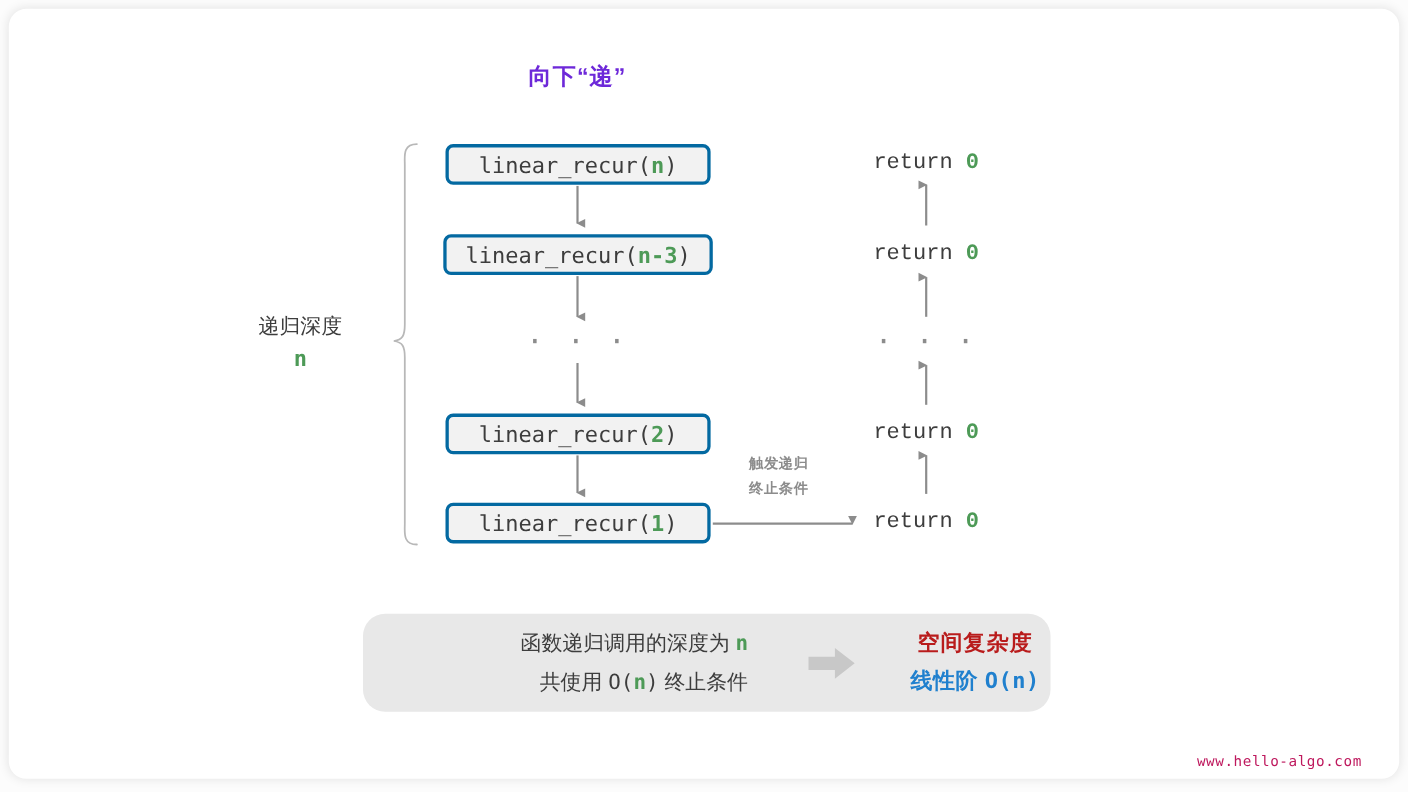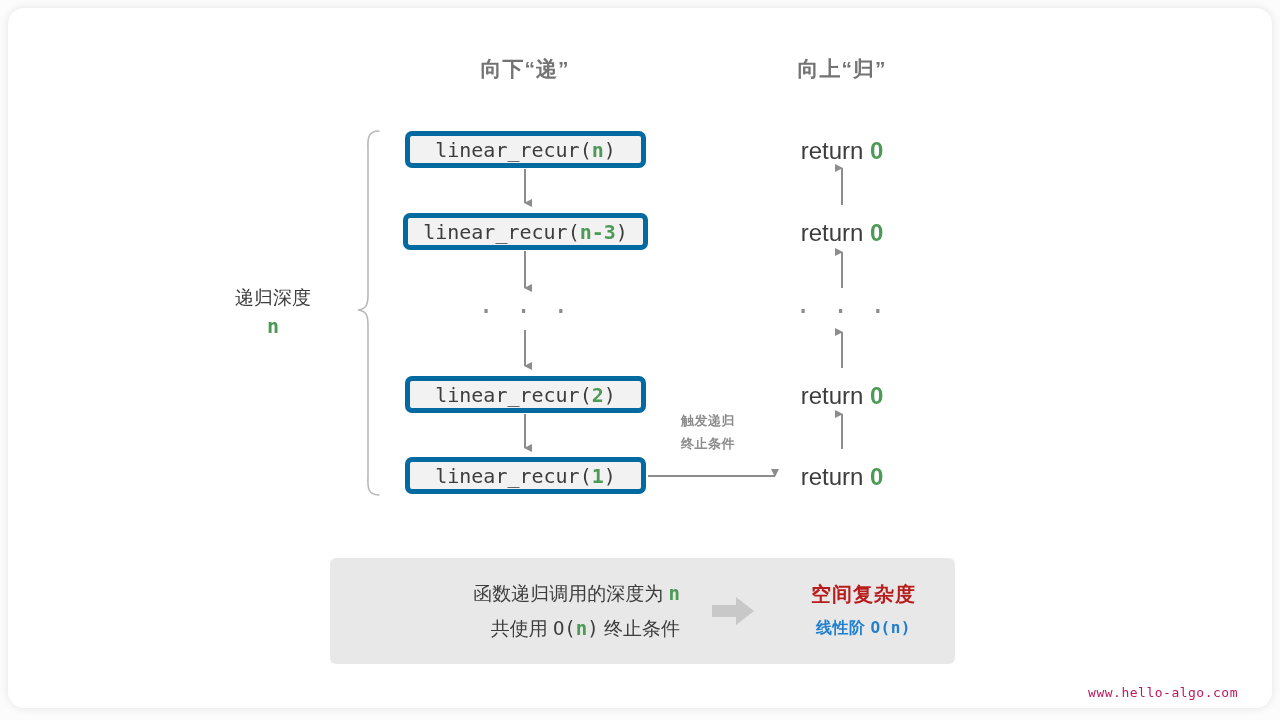--- a/index.html
+++ b/index.html
@@ -29,53 +29,53 @@
     border-radius: 16px;
     box-shadow: 0 0 10px rgba(0,0,0,0.10);
   }
 
   .abs { position: absolute; }
 
   
   .col-header {
     font-size: 21px;
     font-weight: bold;
-    color: #737373;
+    color: #6d28d9;
     letter-spacing: 1px;
     text-align: center;
     white-space: nowrap;
   }
 
   
   .frame-box {
     position: absolute;
     height: 37px;
     background: #f2f2f2;
-    border: 5px solid #0369a1;
+    border: 3px solid #0369a1;
     border-radius: 7px;
     display: flex;
     align-items: center;
     justify-content: center;
     box-sizing: border-box;
     font-family: "DejaVu Sans Mono", "Liberation Mono", monospace;
     font-size: 20px;
     color: #3d3d3d;
     white-space: nowrap;
     letter-spacing: 0px;
   }
   .frame-box .arg {
     color: #4d9a57;
     font-weight: bold;
   }
 
   
   .ret {
     position: absolute;
-    font-family: Liberation Sans, sans-serif;
-    font-size: 24px;
+    font-family: Liberation Mono, monospace;
+    font-size: 20px;
     color: #3d3d3d;
     white-space: nowrap;
     transform: translateX(-50%);
     text-align: center;
   }
   .ret .val {
     color: #4d9a57;
     font-weight: bold;
   }
 
@@ -119,26 +119,27 @@
     transform: translateX(-50%);
     letter-spacing: 0.5px;
   }
 
   
   .summary-box {
     position: absolute;
     left: 330px;
     top: 558px;
     width: 625px;
-    height: 106px;
+    height: 89px;
     background: #e8e8e8;
-    border-radius: 6px;
+    border-radius: 20px;
     display: flex;
     align-items: center;
     box-sizing: border-box;
+    gap: 23px;
   }
   .summary-left {
     flex: 0 0 auto;
     width: 350px;
     text-align: right;
     padding-right: 14px;
     color: #3d3d3d;
     font-size: 19px;
     line-height: 34px;
     white-space: nowrap;
@@ -169,21 +170,21 @@
   .summary-right .title {
     display: block;
     color: #b91c1c;
     font-size: 20px;
     font-weight: bold;
     letter-spacing: 1px;
   }
   .summary-right .order {
     display: block;
     color: #2080ce;
-    font-size: 16px;
+    font-size: 20px;
     font-weight: bold;
     letter-spacing: 0.5px;
   }
   .summary-right .order .mono {
     font-family: "DejaVu Sans Mono", "Liberation Mono", monospace;
   }
 
   
   .watermark {
     position: absolute;
@@ -247,21 +248,20 @@
       <line x1="842" y1="368" x2="842" y2="332" marker-end="url(#arrowUp)"></line>
       <line x1="842" y1="449" x2="842" y2="414" marker-end="url(#arrowUp)"></line>
     </g>
 
     <g stroke="#8c8c8c" stroke-width="2">
       <line x1="648" y1="476" x2="775" y2="476" marker-end="url(#arrowRight)"></line>
     </g>
   </svg>
 
   <div class="col-header abs" style="left:405px; top:55px; width:240px;">向下“递”</div>
-  <div class="col-header abs" style="left:722px; top:55px; width:240px;">向上“归”</div>
 
   <div class="depth-label" style="left:273px; top:283px;">
     <div>递归深度</div>
     <div class="depth-n">n</div>
   </div>
 
   <div class="frame-box" style="left:405px; top:131px; width:241px;">
     <span>linear_recur(</span>
       <span class="arg">n</span>
       <span>)</span>

